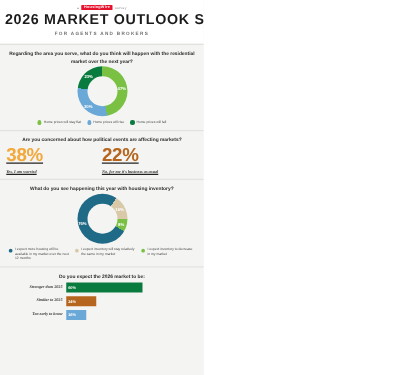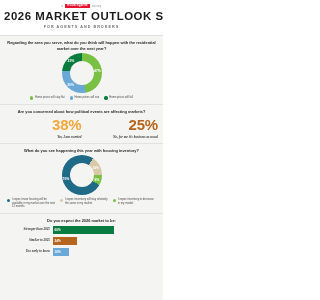--- a/index.html
+++ b/index.html
@@ -147,21 +147,22 @@
 
   
   .pct-row {
     display: flex;
     justify-content: space-around;
     align-items: flex-start;
     margin-top: 3px;
   }
   .pct-col {
     flex: 1 1 0;
-    text-align: right;
+    text-align: left;
+    text-decoration: underline;
   }
   .pct-num {
     font-size: 15px;
     font-weight: bold;
     line-height: 1;
     letter-spacing: -0.2px;
   }
   .pct-num.a { color: #f2a83b; }
   .pct-num.b { color: #b5651d; }
   .pct-cap {
@@ -259,21 +260,21 @@
   </div>
 
   <div class="section">
     <div class="q">Are you concerned about how political events are affecting markets?</div>
     <div class="pct-row">
       <div class="pct-col">
         <div class="pct-num a">38%</div>
         <div class="pct-cap">Yes, I am worried</div>
       </div>
       <div class="pct-col">
-        <div class="pct-num b">25%</div>
+        <div class="pct-num b">22%</div>
         <div class="pct-cap">No, for me it's business as usual</div>
       </div>
     </div>
   </div>
 
   <div class="section">
     <div class="q">What do you see happening this year with housing inventory?</div>
 
     <div class="donut-wrap">
       <div class="donut" id="donut2" style="width: 40px; height: 40px; background: conic-gradient(from 120deg, rgb(31, 106, 134) 0deg, rgb(31, 106, 134) 273.6deg, rgb(217, 201, 168) 273.6deg, rgb(217, 201, 168) 331.2deg, rgb(122, 193, 67) 331.2deg, rgb(122, 193, 67) 360deg);">

